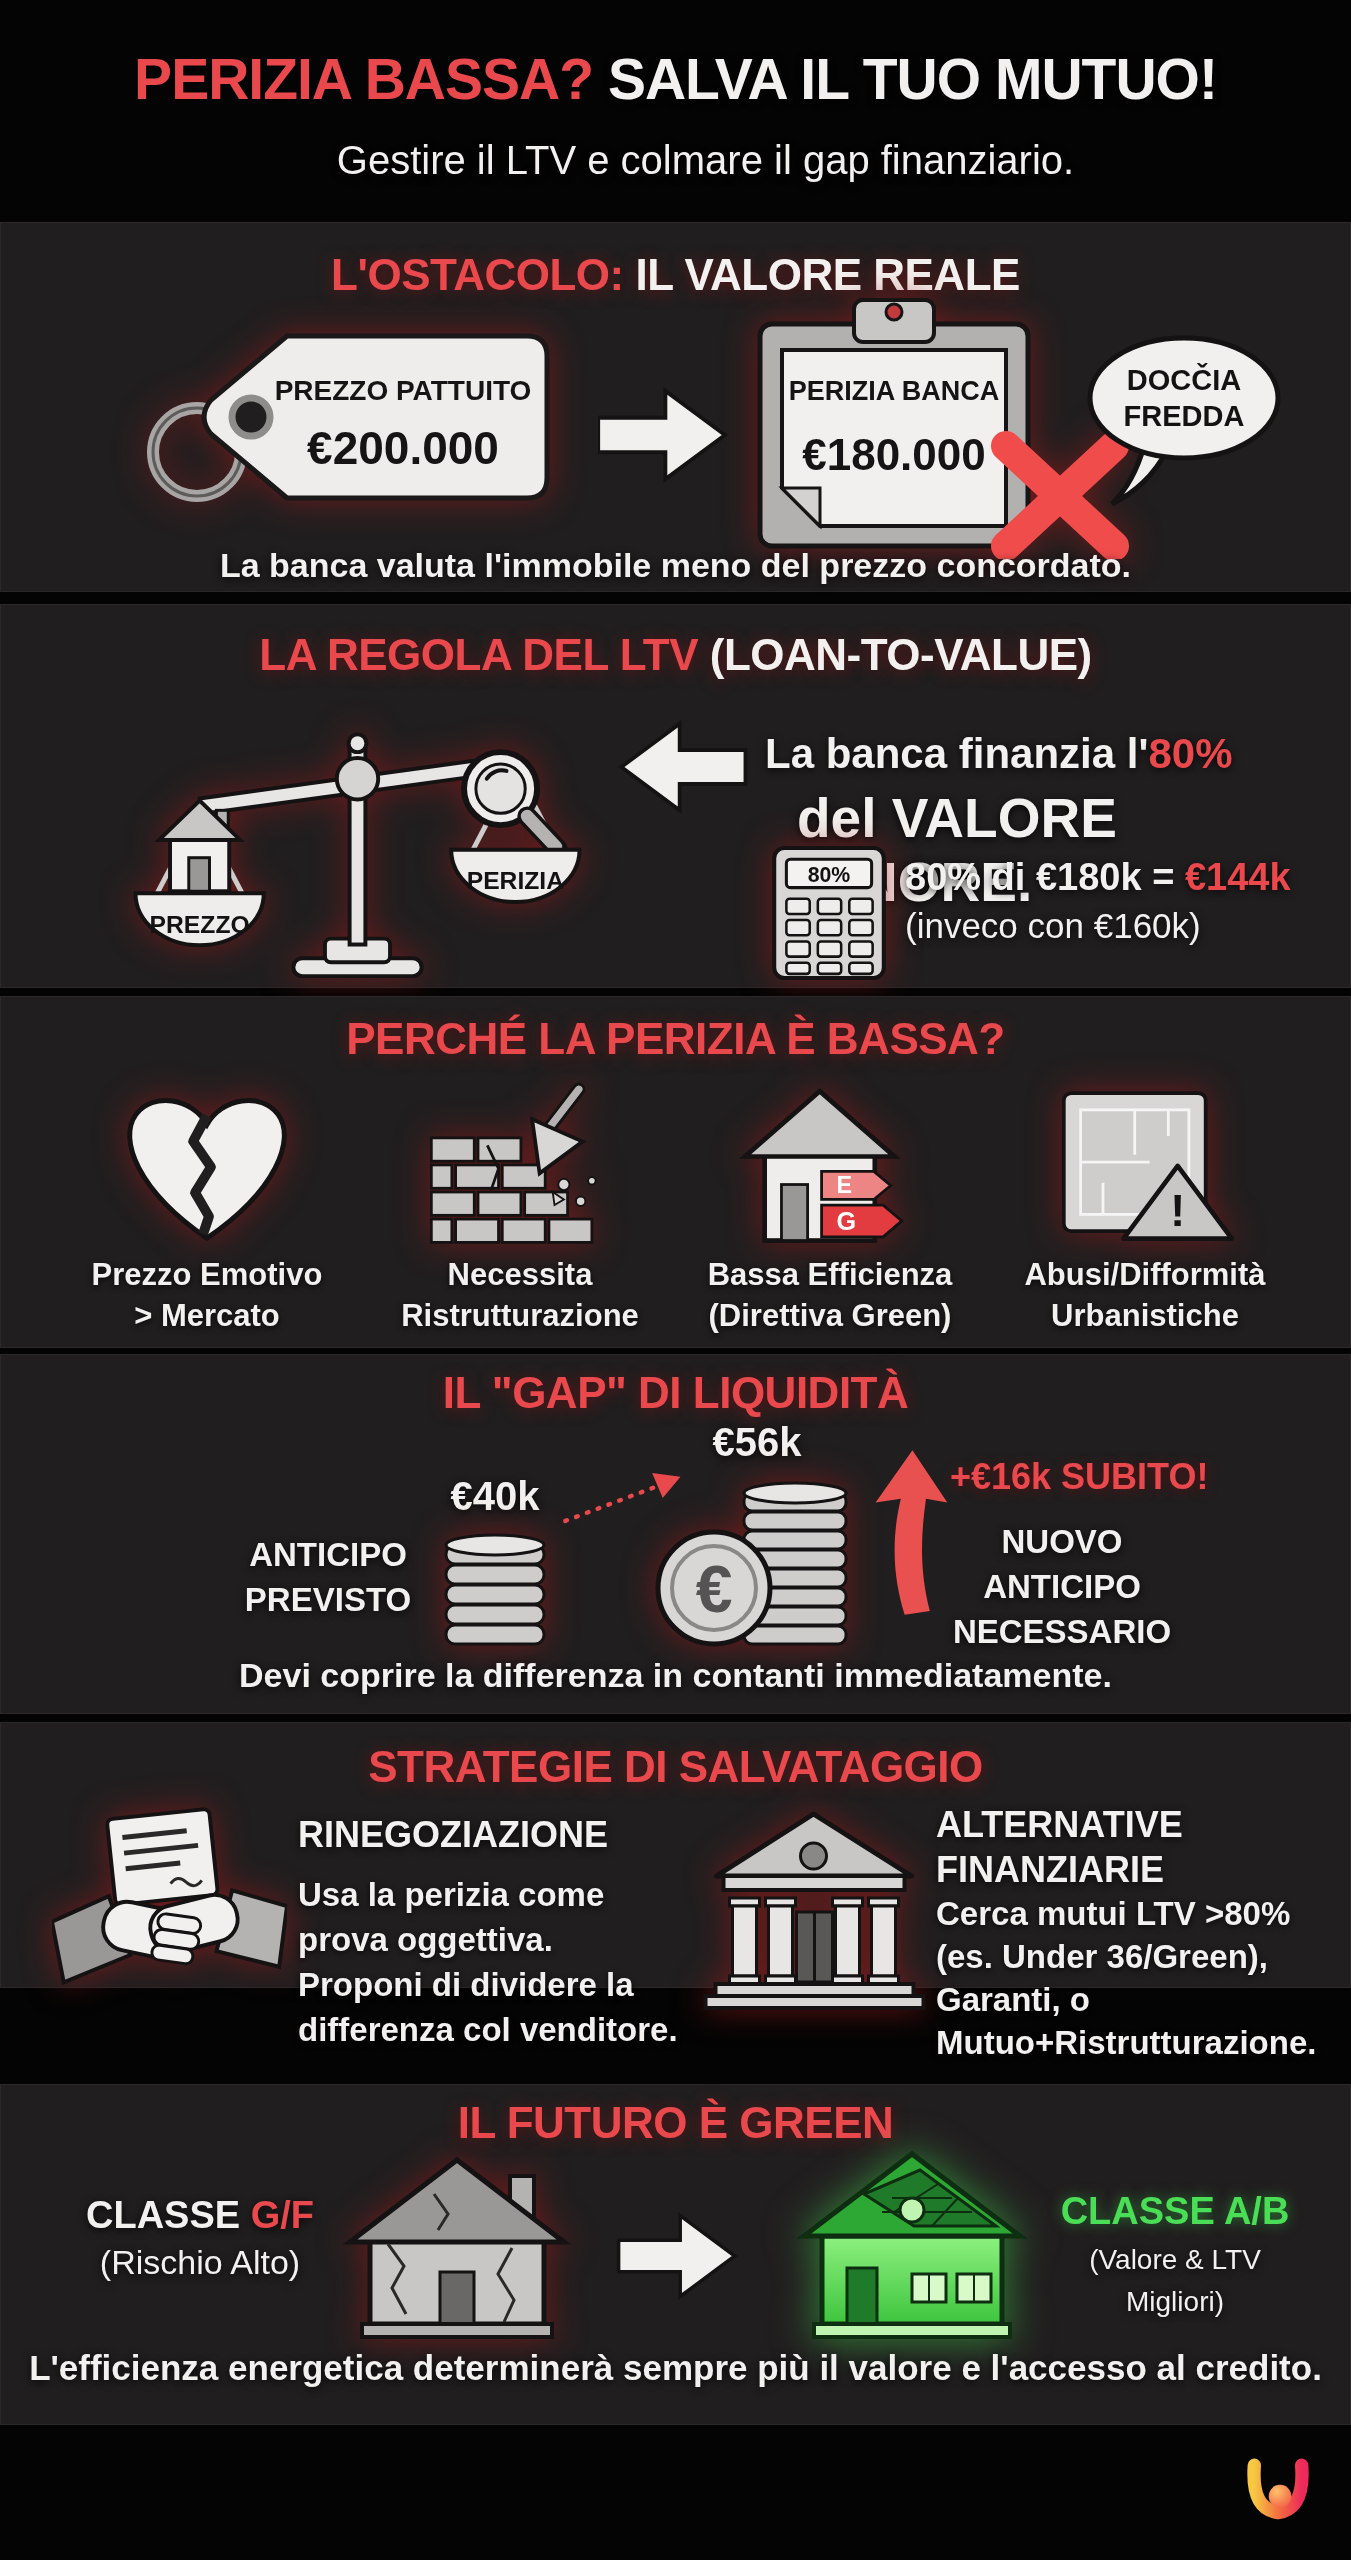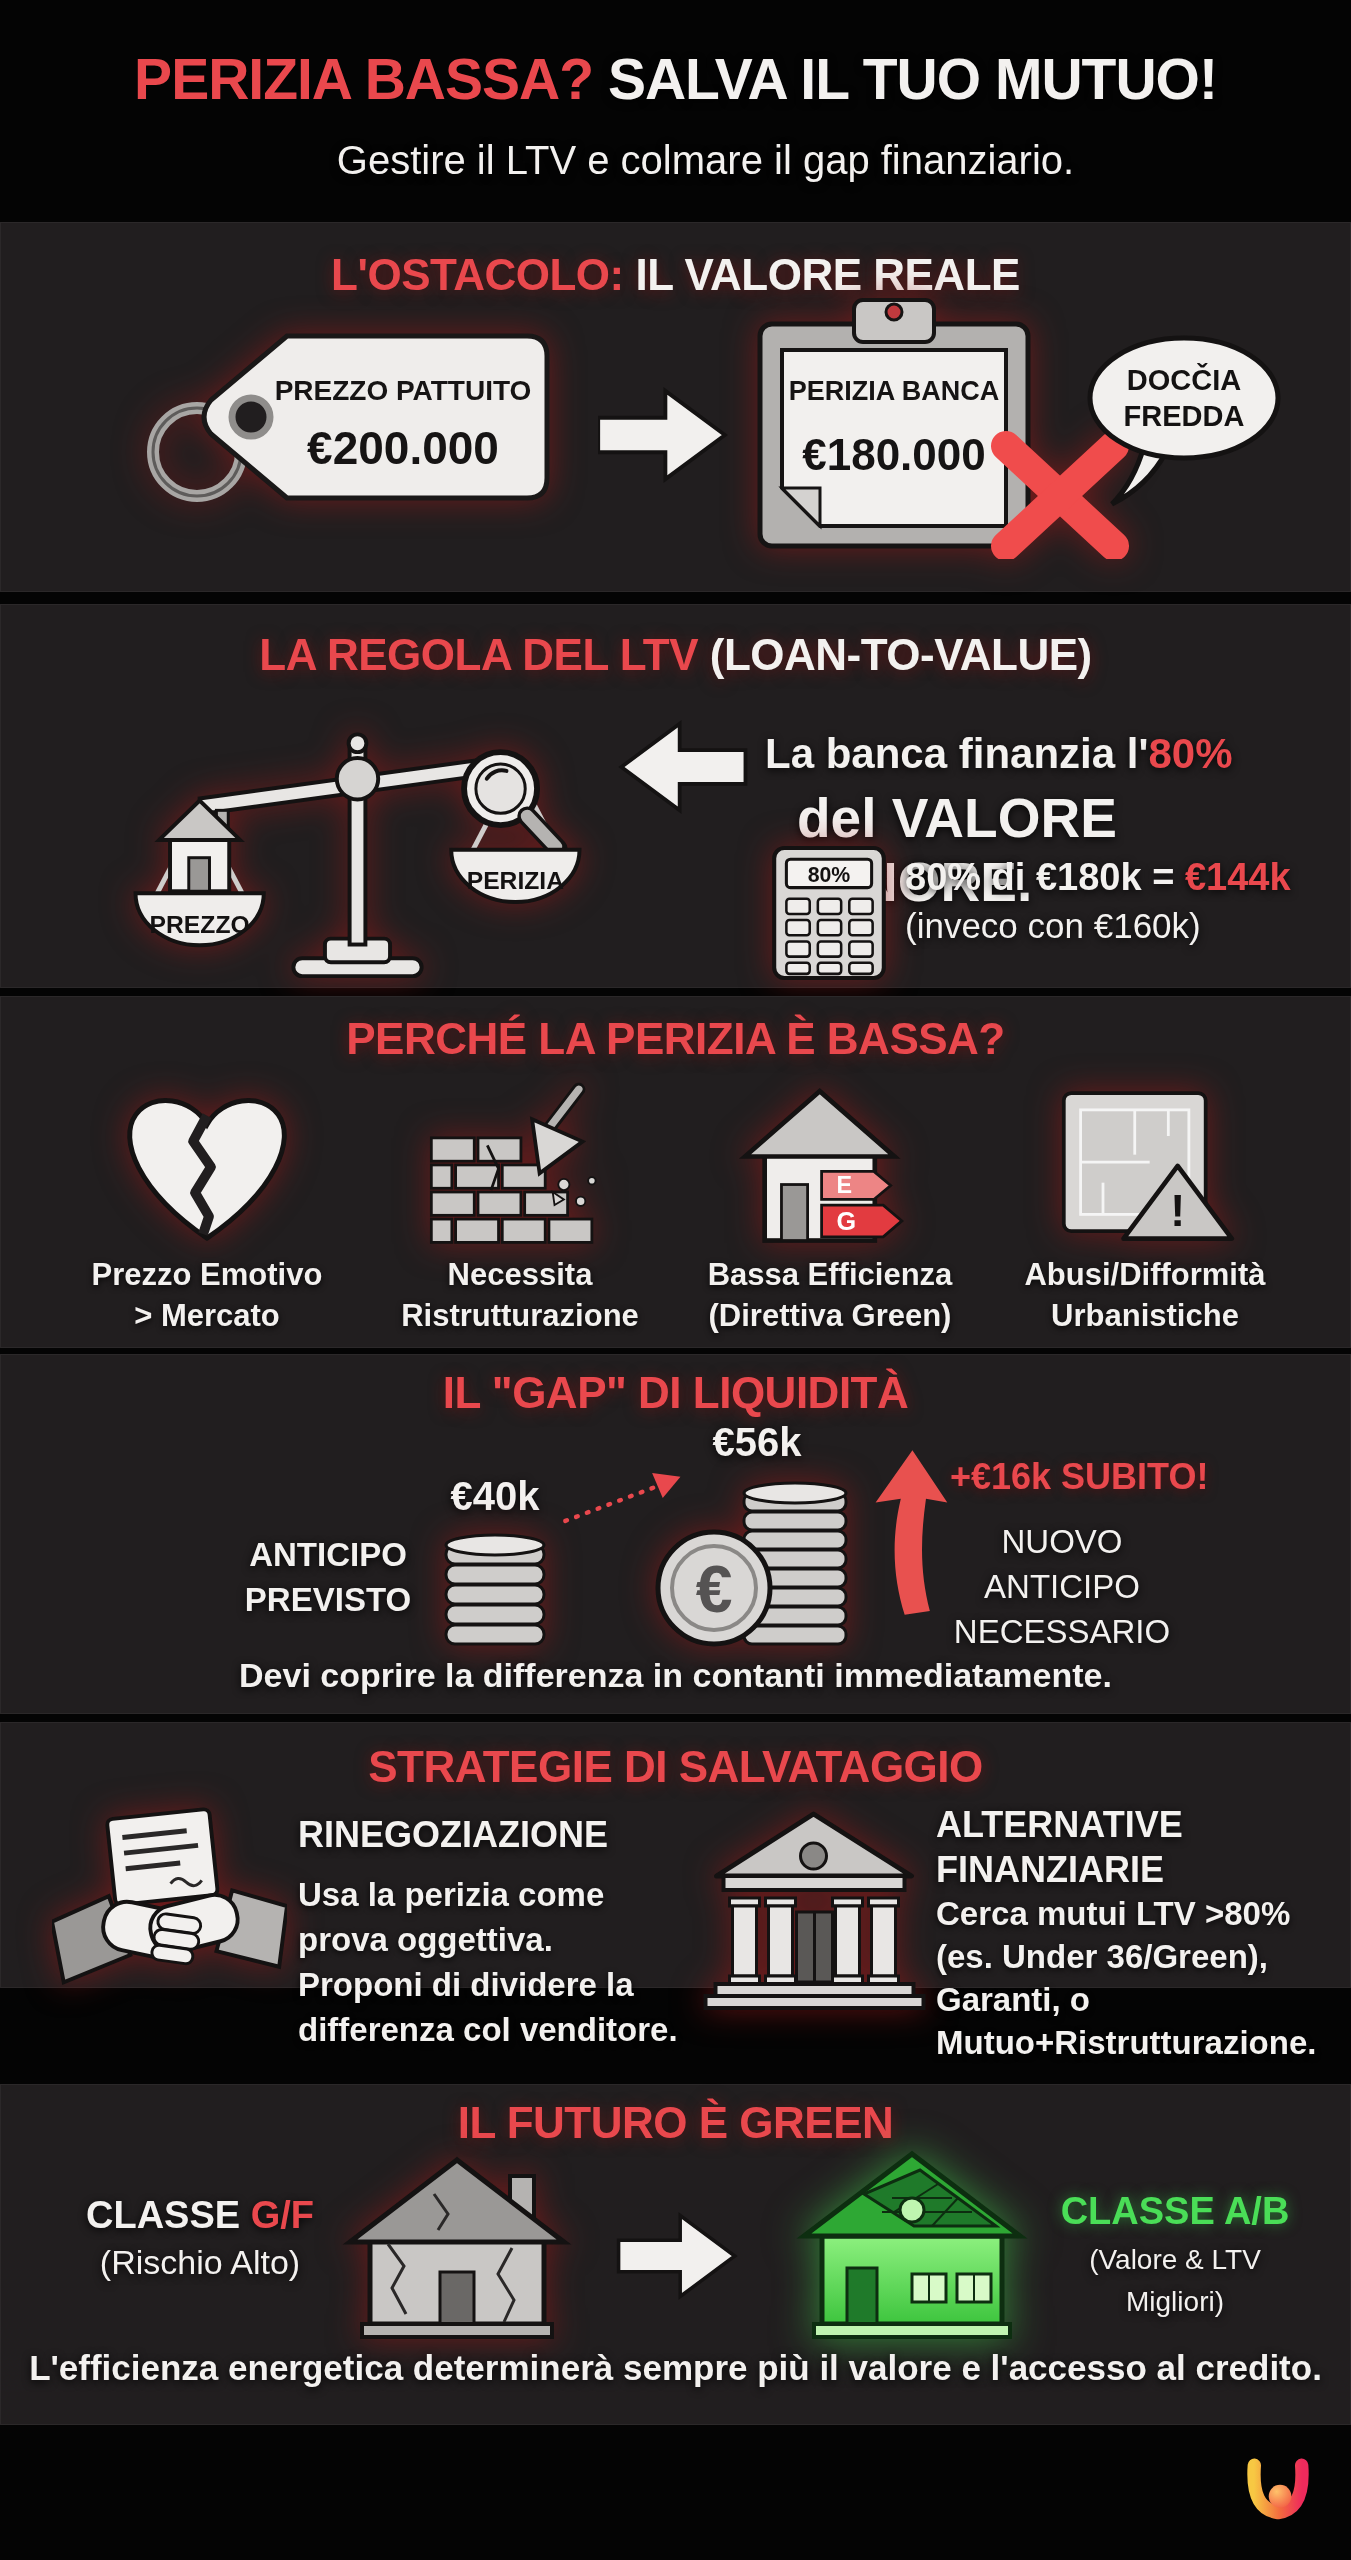--- a/index.html
+++ b/index.html
@@ -77,20 +77,21 @@
 
     <div class="abs" style="left:1082px;top:112px;width:205px;height:185px;">
       <svg viewBox="0 0 205 185">
         <path d="M62,112 Q52,148 30,170 Q66,152 84,118 Z" fill="#f2f0ee" stroke="#141212" stroke-width="5"></path>
         <ellipse cx="102" cy="64" rx="94" ry="60" fill="#f2f0ee" stroke="#141212" stroke-width="5"></ellipse>
         <text x="102" y="56" font-size="29" font-weight="bold" fill="#141212" text-anchor="middle">DOCČIA</text>
         <text x="102" y="92" font-size="29" font-weight="bold" fill="#141212" text-anchor="middle">FREDDA</text>
       </svg>
     </div>
 
+    <div class="caption" style="top:324px;">La banca valuta l'immobile meno del prezzo concordato.</div>
   </section>
 
   <section class="panel" style="top:604px;height:384px;">
     <div class="sec-title" style="top:26px;">
       <span>LA REGOLA DEL LTV</span>
       <span class="w">(LOAN-TO-VALUE)</span>
     </div>
 
     <div class="abs glow-red" style="left:100px;top:84px;width:515px;height:296px;">
       <svg viewBox="0 0 510 300">
@@ -311,21 +312,21 @@
         <path d="M50,4 L12,58 L38,54 C28,96 30,136 42,174 L68,170 C58,132 58,96 64,54 L86,58 Z" fill="#e8514f"></path>
       </svg>
     </div>
 
     <div class="abs" style="left:950px;top:102px;width:340px;font-size:36px;font-weight:800;color:#e9484d;text-shadow:0 2px 12px rgba(120,12,12,.6);">+€16k SUBITO!</div>
 
     <div class="abs white-sh" style="left:222px;top:178px;width:212px;text-align:center;font-size:33px;line-height:45px;font-weight:800;color:#f3f1ef;">
       <div>ANTICIPO</div>
         <div>PREVISTO</div>
     </div>
-    <div class="abs white-sh" style="left:942px;top:165px;width:240px;text-align:center;font-size:33px;line-height:45px;font-weight:400;color:#f3f1ef;">
+    <div class="abs white-sh" style="left:942px;top:165px;width:240px;text-align:center;font-size:33px;line-height:45px;font-weight:700;color:#f3f1ef;">
       <div>NUOVO</div>
         <div>ANTICIPO</div>
         <div>NECESSARIO</div>
     </div>
 
     <div class="caption" style="top:302px;">Devi coprire la differenza in contanti immediatamente.</div>
   </section>
 
   <section class="panel" style="top:1722px;height:266px;">
     <div class="sec-title" style="top:20px;">STRATEGIE DI SALVATAGGIO</div>

